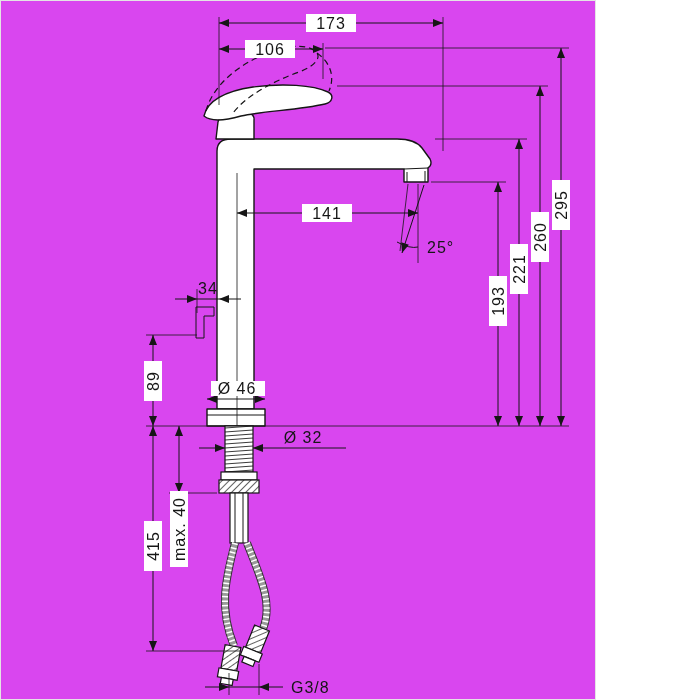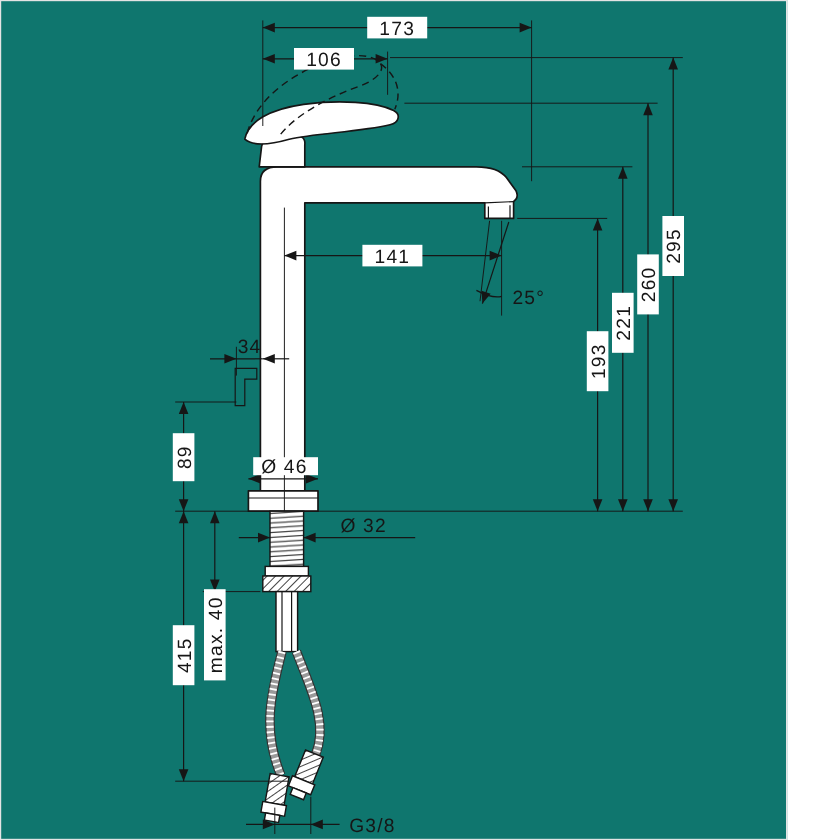--- a/index.html
+++ b/index.html
@@ -3,23 +3,23 @@
 <meta charset="utf-8">
 <style>
   html, body {
     margin: 0;
     padding: 0;
     background: #ffffff;
     font-family: "Liberation Sans", sans-serif;
   }
   .canvas {
     position: relative;
-    width: 656px;
+    width: 596px;
     height: 700px;
-    background: #0f766e;
+    background: #d946ef;
     border: 1px solid #e4e4e4;
     box-sizing: border-box;
     overflow: hidden;
   }
   svg { display: block; }
   .obj   { stroke: #161616; stroke-width: 1.4; fill: #ffffff; stroke-linejoin: round; }
   .objthin { stroke: #161616; stroke-width: 1; fill: none; }
   .dash  { stroke: #161616; stroke-width: 1.2; fill: none; stroke-dasharray: 6 4; }
   .dim   { stroke: #161616; stroke-width: 1; fill: none; }
   .ext   { stroke: #161616; stroke-width: 0.8; fill: none; }

